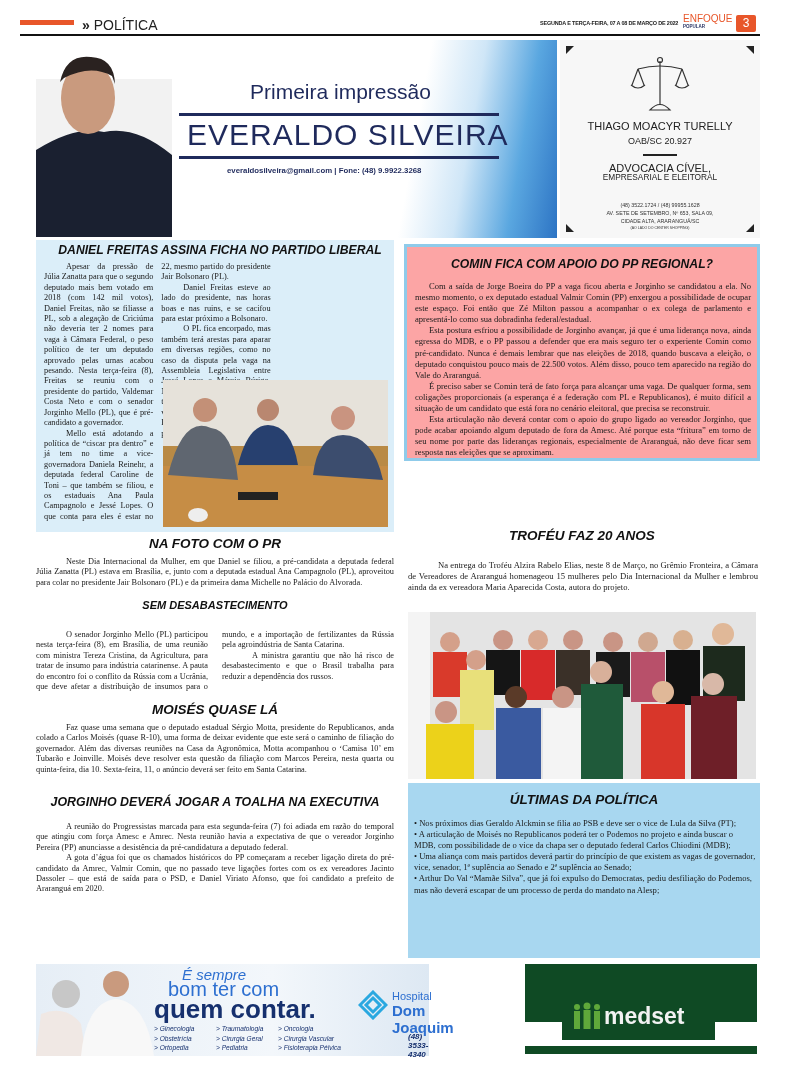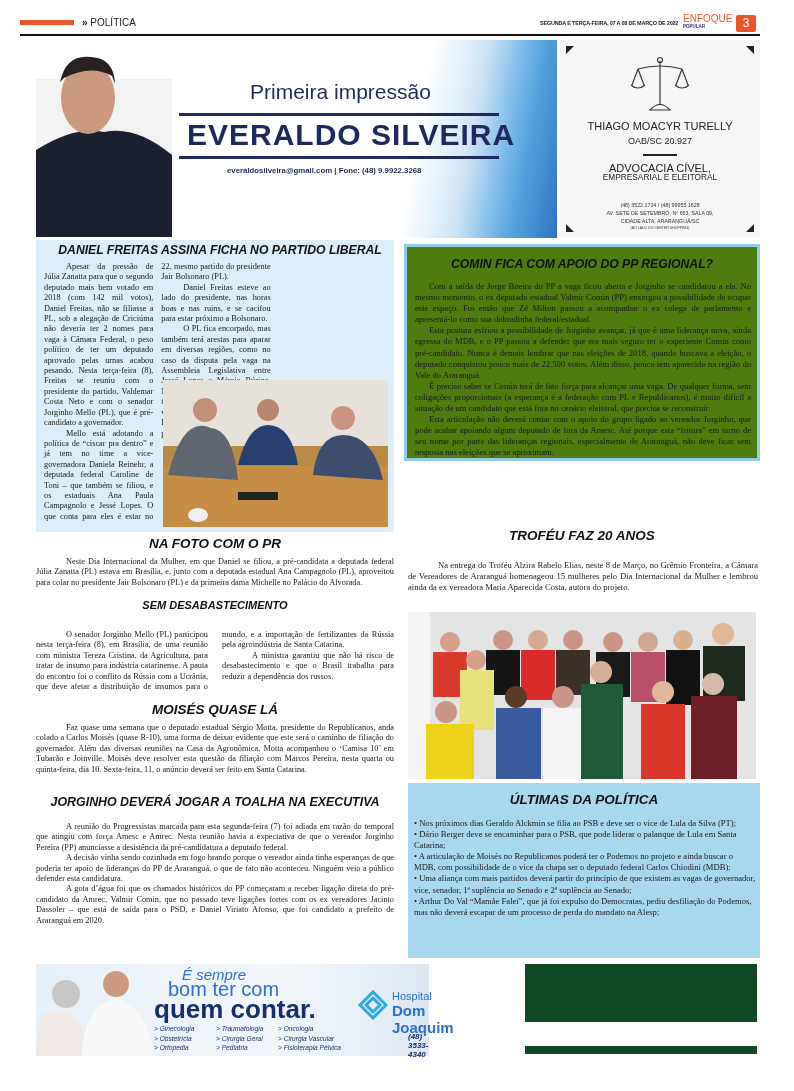--- a/index.html
+++ b/index.html
@@ -10,21 +10,21 @@
 .body-text{font-size:8.3px;line-height:10.4px;text-align:justify}
 .body-text p{text-indent:22px}
 .cols3{column-count:3;column-gap:8px}
 .cols2{column-count:2;column-gap:14px}
 .photo{background:#888;overflow:hidden}
 </style>
 </head>
 <body>
 
 <div class="abs" style="left:20px;top:20px;width:54px;height:5px;background:#e8562a"></div>
-<div class="abs sans" style="left:82px;top:17px;font-size:10px;color:#222">
+<div class="abs sans" style="left:82px;top:17px;font-size:14px;color:#222">
   <span style="font-weight:bold">»</span>
   <span>POLÍTICA</span>
 </div>
 <div class="abs sans" style="left:540px;top:20px;font-size:5.5px;font-weight:bold;color:#222;letter-spacing:-0.2px">SEGUNDA E TERÇA-FEIRA, 07 A 08 DE MARÇO DE 2022</div>
 <div class="abs sans" style="left:683px;top:15px;line-height:8px">
   <div style="color:#e8562a;font-size:10px">ENFOQUE</div>
   <div style="color:#1f2a5c;font-size:4.5px;font-weight:bold">POPULAR</div>
 </div>
 <div class="abs sans" style="left:736px;top:15px;width:20px;height:17px;background:#e8562a;color:#fff;font-size:12px;text-align:center;line-height:17px;border-radius:2px">3</div>
 <div class="abs" style="left:20px;top:34px;width:740px;height:2px;background:#111"></div>
@@ -32,21 +32,21 @@
 <div class="abs photo" style="left:36px;top:40px;width:136px;height:197px;background:linear-gradient(#fff 0 20%,#f2f2f2 20%)">
   <svg width="136" height="197" viewBox="0 0 136 197">
     <path d="M0 197 L0 110 Q40 85 68 92 Q100 85 136 115 L136 197Z" fill="#1a2030"></path>
     <ellipse cx="52" cy="58" rx="27" ry="36" fill="#c99a7e"></ellipse>
     <path d="M24 42 Q30 14 55 17 Q78 18 79 44 L76 36 Q55 24 28 38Z" fill="#2a2220"></path>
   </svg>
 </div>
 <div class="abs" style="left:172px;top:40px;width:385px;height:198px;background:linear-gradient(100deg,#fff 0 62%,#cfe6f7 75%,#5aa7e0 88%,#2d74c4 100%)">
   <div class="abs sans" style="left:78px;top:40px;font-size:21px;color:#1f2a5c">Primeira impressão</div>
   <div class="abs" style="left:7px;top:73px;width:320px;height:3px;background:#1f2a5c"></div>
-  <div class="abs sans" style="left:15px;top:78px;font-size:30px;font-weight:bold;color:#1f2a5c;letter-spacing:1px">EVERALDO SILVEIRA</div>
+  <div class="abs sans" style="left:15px;top:78px;font-size:30px;font-weight:normal;color:#1f2a5c;letter-spacing:1px">EVERALDO SILVEIRA</div>
   <div class="abs" style="left:7px;top:116px;width:320px;height:3px;background:#1f2a5c"></div>
   <div class="abs sans" style="left:55px;top:126px;font-size:7.8px;font-weight:bold;color:#1f2a5c">everaldosilveira@gmail.com | Fone: (48) 9.9922.3268</div>
 </div>
 
 <div class="abs" style="left:560px;top:40px;width:200px;height:198px;background:#f7f7f7;text-align:center">
   <div class="abs" style="left:6px;top:6px;width:0;height:0;border-top:8px solid #222;border-right:8px solid transparent"></div>
   <div class="abs" style="right:6px;top:6px;width:0;height:0;border-top:8px solid #222;border-left:8px solid transparent"></div>
   <div class="abs" style="left:6px;bottom:6px;width:0;height:0;border-bottom:8px solid #222;border-right:8px solid transparent"></div>
   <div class="abs" style="right:6px;bottom:6px;width:0;height:0;border-bottom:8px solid #222;border-left:8px solid transparent"></div>
   <svg class="abs" style="left:70px;top:15px" width="60" height="58" viewBox="0 0 60 58">
@@ -90,21 +90,21 @@
       <path d="M75 85 Q85 45 105 45 Q128 45 135 85Z" fill="#27406f"></path>
         <circle cx="105" cy="30" r="11" fill="#b98770"></circle>
       <path d="M150 95 Q155 55 180 55 Q210 55 220 100Z" fill="#3c4d6e"></path>
         <circle cx="180" cy="38" r="12" fill="#c99480"></circle>
       <rect x="75" y="112" width="40" height="8" fill="#222"></rect>
       <ellipse cx="35" cy="135" rx="10" ry="7" fill="#eee"></ellipse>
     </svg>
   </div>
 </div>
 
-<div class="abs" style="left:404px;top:244px;width:356px;height:217px;border:3px solid #8fcbea;background:#4d7c0f">
+<div class="abs" style="left:404px;top:244px;width:356px;height:217px;border:3px solid #8fcbea;background:#fca5a5">
   <div class="abs hd" style="left:0;width:350px;top:10px;font-size:12.2px">COMIN FICA COM APOIO DO PP REGIONAL?</div>
   <div class="abs body-text" style="left:8px;top:34px;width:336px;font-size:8.6px;line-height:11.1px">
     <p style="text-indent:14px">Com a saída de Jorge Boeira do PP a vaga ficou aberta e Jorginho se candidatou a ela. No mesmo momento, o ex deputado estadual Valmir Comin (PP) enxergou a possibilidade de ocupar este espaço. Foi então que Zé Milton passou a acompanhar o ex colega de parlamento e apresentá-lo como sua dobradinha federal/estadual.</p>
     <p style="text-indent:14px">Esta postura esfriou a possibilidade de Jorginho avançar, já que é uma liderança nova, ainda egressa do MDB, e o PP passou a defender que era mais seguro ter o experiente Comin como pré-candidato. Nunca é demais lembrar que nas eleições de 2018, quando buscava a eleição, o deputado conquistou pouco mais de 22.500 votos. Além disso, pouco tem aparecido na região do Vale do Araranguá.</p>
     <p style="text-indent:14px">É preciso saber se Comin terá de fato força para alcançar uma vaga. De qualquer forma, sem coligações proporcionais (a esperança é a federação com PL e Republicanos), é muito difícil a situação de um candidato que está fora no cenário eleitoral, que precisa se reconstruir.</p>
     <p style="text-indent:14px">Esta articulação não deverá contar com o apoio do grupo ligado ao vereador Jorginho, que pode acabar apoiando algum deputado de fora da Amesc. Até porque esta “fritura” em torno de seu nome por parte das lideranças regionais, especialmente de Araranguá, não deve ficar sem resposta nas eleições que se aproximam.</p>
   </div>
 </div>
 
 <div class="abs hd" style="left:36px;width:358px;top:536px;font-size:13.5px">NA FOTO COM O PR</div>
@@ -119,21 +119,20 @@
 </div>
 
 <div class="abs hd" style="left:36px;width:358px;top:702px;font-size:13.5px">MOISÉS QUASE LÁ</div>
 <div class="abs body-text" style="left:36px;top:723px;width:358px">
   <p style="text-indent:30px">Faz quase uma semana que o deputado estadual Sérgio Motta, presidente do Republicanos, anda colado a Carlos Moisés (quase R-10), uma forma de deixar evidente que este será o caminho de filiação do governador. Além das diversas reuniões na Casa da Agronômica, Motta acompanhou o ‘Camisa 10’ em Tubarão e Joinville. Moisés deve resolver esta questão da filiação com Marcos Pereira, nesta quarta ou quinta-feira, dia 10. Sexta-feira, 11, o anúncio deverá ser feito em Santa Catarina.</p>
 </div>
 
 <div class="abs hd" style="left:36px;width:358px;top:795px;font-size:12.4px">JORGINHO DEVERÁ JOGAR A TOALHA NA EXECUTIVA</div>
 <div class="abs body-text" style="left:36px;top:822px;width:358px">
   <p style="text-indent:30px">A reunião do Progressistas marcada para esta segunda-feira (7) foi adiada em razão do temporal que atingiu com força Amesc e Amrec. Nesta reunião havia a expectativa de que o vereador Jorginho Pereira (PP) anunciasse a desistência da pré-candidatura a deputado federal.</p>
-  <p style="text-indent:30px">A decisão vinha sendo cozinhada em fogo brando porque o vereador ainda tinha esperanças de que poderia ter apoio de lideranças do PP de Araranguá, o que de fato não aconteceu. Ninguém veio a público defender esta candidatura.</p>
   <p style="text-indent:30px">A gota d’água foi que os chamados históricos do PP começaram a receber ligação direta do pré-candidato da Amrec, Valmir Comin, que no passado teve ligações fortes com os ex vereadores Jacinto Dassoler – que está de saída para o PSD, e Daniel Viriato Afonso, que foi candidato a prefeito de Araranguá em 2020.</p>
 </div>
 
 <div class="abs hd" style="left:404px;width:356px;top:528px;font-size:13.5px">TROFÉU FAZ 20 ANOS</div>
 <div class="abs body-text" style="left:408px;top:560px;width:350px;font-size:8.6px;line-height:11px">
   <p style="text-indent:30px">Na entrega do Troféu Alzira Rabelo Elias, neste 8 de Março, no Grêmio Fronteira, a Câmara de Vereadores de Araranguá homenageou 15 mulheres pelo Dia Internacional da Mulher e lembrou ainda da ex vereadora Maria Aparecida Costa, autora do projeto.</p>
 </div>
 <div class="abs photo" style="left:408px;top:612px;width:348px;height:167px;background:#dcdcdc">
   <svg width="348" height="167" viewBox="0 0 348 167">
     <rect x="0" y="0" width="348" height="167" fill="#e4e4e4"></rect>
@@ -170,24 +169,23 @@
       <circle cx="305" cy="72" r="11" fill="#d8b8a8"></circle>
         <rect x="283" y="84" width="46" height="83" fill="#6e1f28"></rect>
     </g>
   </svg>
 </div>
 
 <div class="abs" style="left:408px;top:783px;width:352px;height:175px;background:#a8d7f0">
   <div class="abs hd" style="left:0;width:352px;top:9px;font-size:13.5px">ÚLTIMAS DA POLÍTICA</div>
   <div class="abs" style="left:6px;top:35px;width:342px;font-size:8.6px;line-height:11.1px">
     <div>• Nos próximos dias Geraldo Alckmin se filia ao PSB e deve ser o vice de Lula da Silva (PT);</div>
-    <div>• Dário Berger deve se encaminhar para o PSB, que pode liderar o palanque de Lula em Santa Catarina;</div>
     <div>• A articulação de Moisés no Republicanos poderá ter o Podemos no projeto e ainda buscar o MDB, com possibilidade de o vice da chapa ser o deputado federal Carlos Chiodini (MDB);</div>
     <div>• Uma aliança com mais partidos deverá partir do princípio de que existem as vagas de governador, vice, senador, 1ª suplência ao Senado e 2ª suplência ao Senado;</div>
-    <div>• Arthur Do Val “Mamãe Falei”, que já foi expulso do Democratas, pediu desfiliação do Podemos, mas não deverá escapar de um processo de perda do mandato na Alesp;</div>
+    <div>• Arthur Do Val “Mamãe Silva”, que já foi expulso do Democratas, pediu desfiliação do Podemos, mas não deverá escapar de um processo de perda do mandato na Alesp;</div>
   </div>
 </div>
 
 <div class="abs" style="left:36px;top:964px;width:393px;height:92px;background:linear-gradient(90deg,#e6eef6,#f3f7fb 60%,#dde8f3)">
   <svg class="abs" style="left:0;top:0" width="120" height="92" viewBox="0 0 120 92">
     <circle cx="30" cy="30" r="14" fill="#c7c7c7"></circle>
       <path d="M0 92 L5 50 Q30 40 45 60 L50 92Z" fill="#f0e8e4"></path>
     <circle cx="80" cy="20" r="13" fill="#c99a7e"></circle>
       <path d="M45 92 Q50 38 80 35 Q110 38 118 92Z" fill="#f8f8f8"></path>
   </svg>
@@ -211,14 +209,27 @@
         <path d="M15 8 L22 15 L15 22 L8 15Z"></path>
       </g>
   </svg>
   <div class="abs sans" style="left:356px;top:26px;font-size:11px;color:#2d6fd0">Hospital</div>
   <div class="abs sans" style="left:356px;top:38px;font-size:15px;font-weight:bold;color:#2d6fd0">Dom Joaquim</div>
   <div class="abs sans" style="left:372px;top:68px;font-size:8px;font-weight:bold;font-style:italic;color:#16306e">(48) 3533-4340</div>
 </div>
 
 <div class="abs" style="left:525px;top:964px;width:232px;height:90px">
   <div class="abs" style="left:0;top:0;width:232px;height:58px;background:#0f4a24"></div>
+  <div class="abs" style="left:37px;top:30px;width:153px;height:46px;background:#0f4a24">
+    <svg class="abs" style="left:10px;top:8px" width="30" height="28" viewBox="0 0 30 28">
+      <g fill="#5fa83a">
+          <circle cx="5" cy="5" r="3"></circle>
+          <rect x="2" y="9" width="6" height="18"></rect>
+          <circle cx="15" cy="4" r="3.5"></circle>
+          <rect x="11.5" y="8" width="7" height="19"></rect>
+          <circle cx="25" cy="5" r="3"></circle>
+          <rect x="22" y="9" width="6" height="18"></rect>
+        </g>
+    </svg>
+    <div class="abs sans" style="left:42px;top:9px;font-size:23px;font-weight:bold;color:#f2f2f2">medset</div>
+  </div>
   <div class="abs" style="left:0;top:82px;width:232px;height:8px;background:#0f4a24"></div>
 </div>
 
 </body></html>

